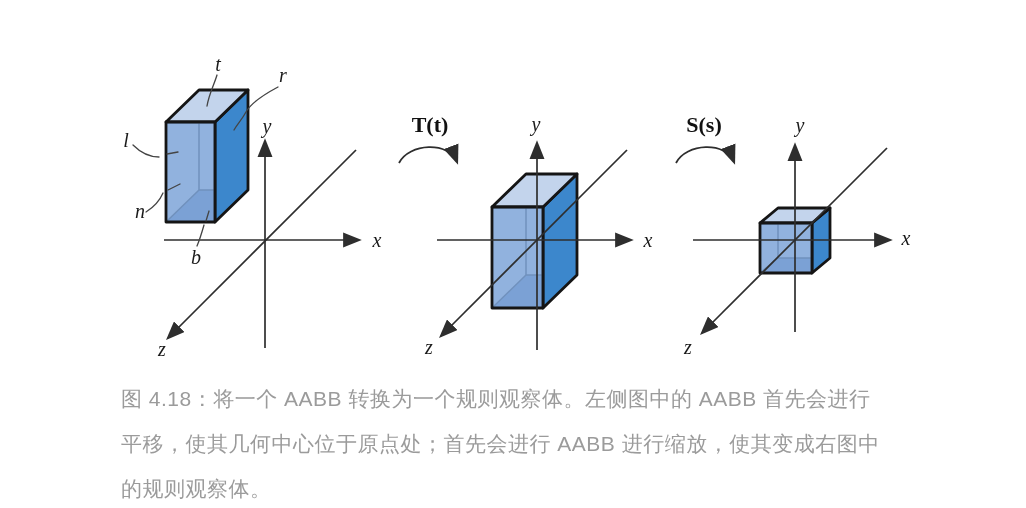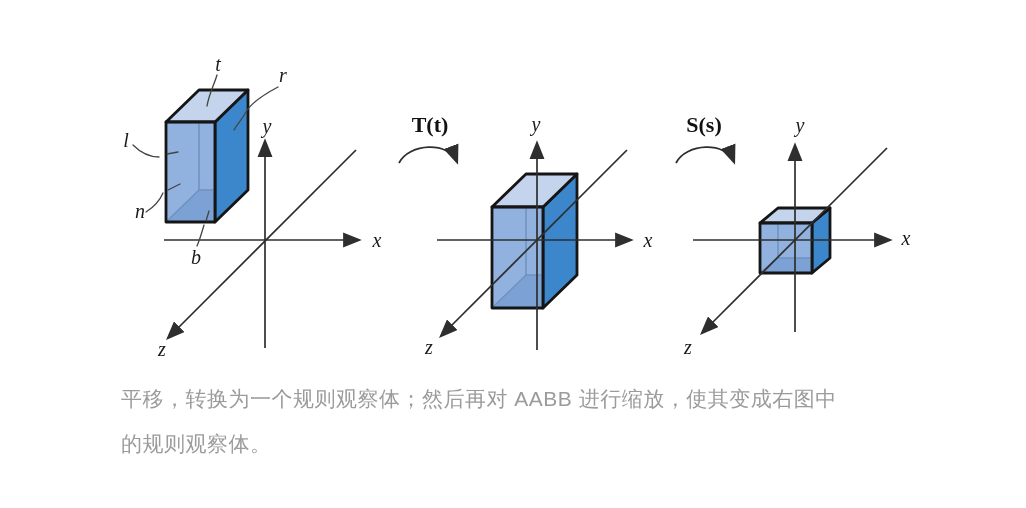--- a/index.html
+++ b/index.html
@@ -102,17 +102,18 @@
       <line class="axis" x1="795" y1="332" x2="795" y2="145" marker-end="url(#ah)"></line>
       <line class="axis" x1="693" y1="240" x2="890" y2="240" marker-end="url(#ah)"></line>
       <text class="lbl" x="906" y="245">x</text>
       <text class="lbl" x="800" y="132">y</text>
       <text class="lbl" x="688" y="354">z</text>
     </g>
   </svg>
 
   
   <div class="caption">
-    <div>平移，转换为一个规则观察体；然后再对 AABB 进行缩放，使其变成右图中</div>
+    <div>图 4.18：将一个 AABB 转换为一个规则观察体。左侧图中的 AABB 首先会进行</div>
+    <div>平移，使其几何中心位于原点处；首先会进行 AABB 进行缩放，使其变成右图中</div>
     <div>的规则观察体。</div>
   </div>
 
 </div>
 
 </body></html>

